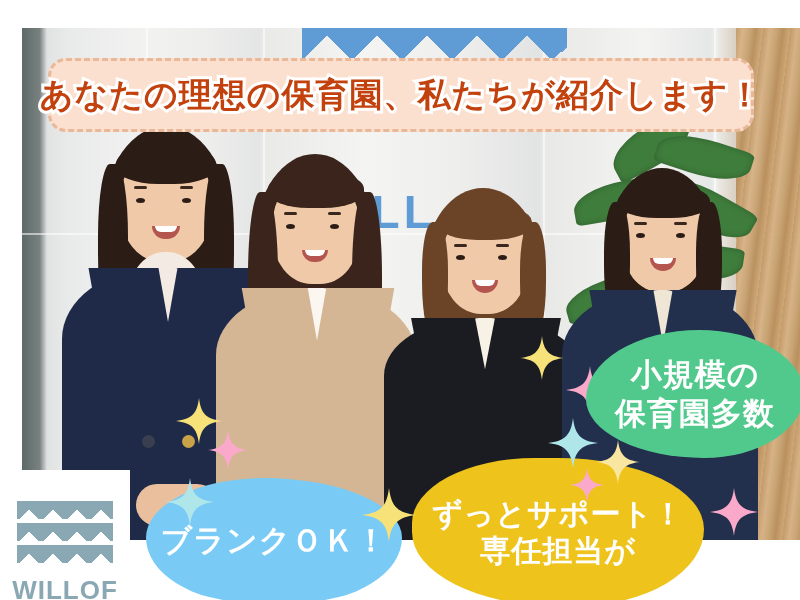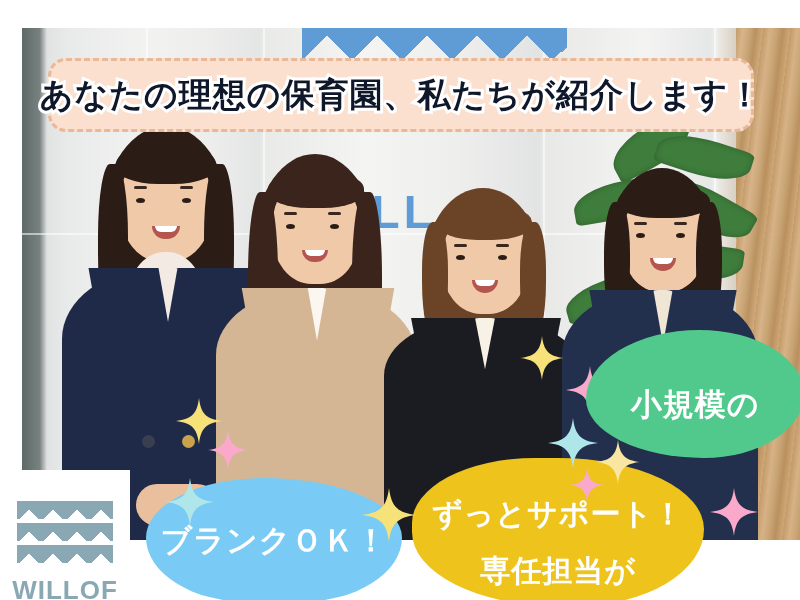--- a/index.html
+++ b/index.html
@@ -62,39 +62,39 @@
   .lapelL,.lapelR { position:absolute; }
   .eye { position:absolute; width:9px; height:5px; background:#2b1c16; border-radius:50%; }
   .brow { position:absolute; width:13px; height:3px; background:#3a281f; border-radius:3px; }
   .mouth { position:absolute; background:#b4564f; border-radius:0 0 14px 14px; }
   .teeth { position:absolute; background:#fff; border-radius:0 0 10px 10px; }
 
   
   .banner { position:absolute; left:48px; top:58px; width:706px; height:74px;
      background:#fbe0cf; border:3px dashed #e8b899; border-radius:18px;
      display:flex; align-items:center; justify-content:center; }
-  .banner-text { font-size:33px; font-weight:700; color:#0f172a;
+  .banner-text { font-size:33px; font-weight:700; color:#c2410c;
      letter-spacing:1px; white-space:nowrap;
      -webkit-text-stroke:6px #ffffff; paint-order:stroke fill;
      font-family:"DejaVu Sans",sans-serif; }
 
   
   .bubble { position:absolute; display:flex; align-items:center; justify-content:center;
      color:#ffffff; text-align:center; font-weight:600; line-height:1.25;
      font-family:"DejaVu Sans",sans-serif; }
 
   .b-green { left:586px; top:330px; width:218px; height:128px; background:#52c98c;
      border-radius:52% 48% 46% 54% / 54% 50% 50% 46%; font-size:31px; letter-spacing:1px; }
   .b-pink  { left:212px; top:392px; width:360px; height:104px; background:#fa82ad;
      border-radius:44% 56% 38% 30% / 60% 56% 44% 40%; font-size:32px; letter-spacing:1px; }
   .b-blue  { left:146px; top:478px; width:256px; height:124px; background:#79cbf5;
      border-radius:46% 54% 40% 40% / 48% 48% 52% 52%; font-size:31px; letter-spacing:1px; }
   .b-yellow{ left:412px; top:458px; width:292px; height:148px; background:#eec31b;
      border-radius:42% 50% 44% 50% / 44% 48% 52% 50%; font-size:30px; letter-spacing:1px; }
-  .b-green .cap, .b-yellow .cap { display:block;margin-top:20px; }
+  .b-green .cap, .b-yellow .cap { display:block; }
 
   
   .spark { position:absolute; }
   .spark svg { display:block; }
 
   
   .logobox { position:absolute; left:0; top:470px; width:130px; height:166px;
      background:#ffffff; display:flex; flex-direction:column;
      align-items:center; justify-content:center; gap:4px; }
   .logo-zz { width:96px; height:18px;
@@ -245,20 +245,21 @@
         <svg viewBox="0 0 100 100" width="48" height="48">
           <path d="M50 0 C54 34 66 46 100 50 C66 54 54 66 50 100 C46 66 34 54 0 50 C34 46 46 34 50 0 Z" fill="#fba9cb"></path>
         </svg>
       </div>
     </div>
 
 
   <div class="bubble b-green">
     <span>
       <span class="cap" style="display: block;">小規模の</span>
+      <span class="cap" style="display: block;">保育園多数</span>
     </span>
   </div>
 
   <div class="bubble b-blue">
     <span>ブランクＯＫ！</span>
   </div>
 
   <div class="bubble b-yellow">
     <span>
       <span class="cap" style="display: block;">ずっとサポート！</span>

